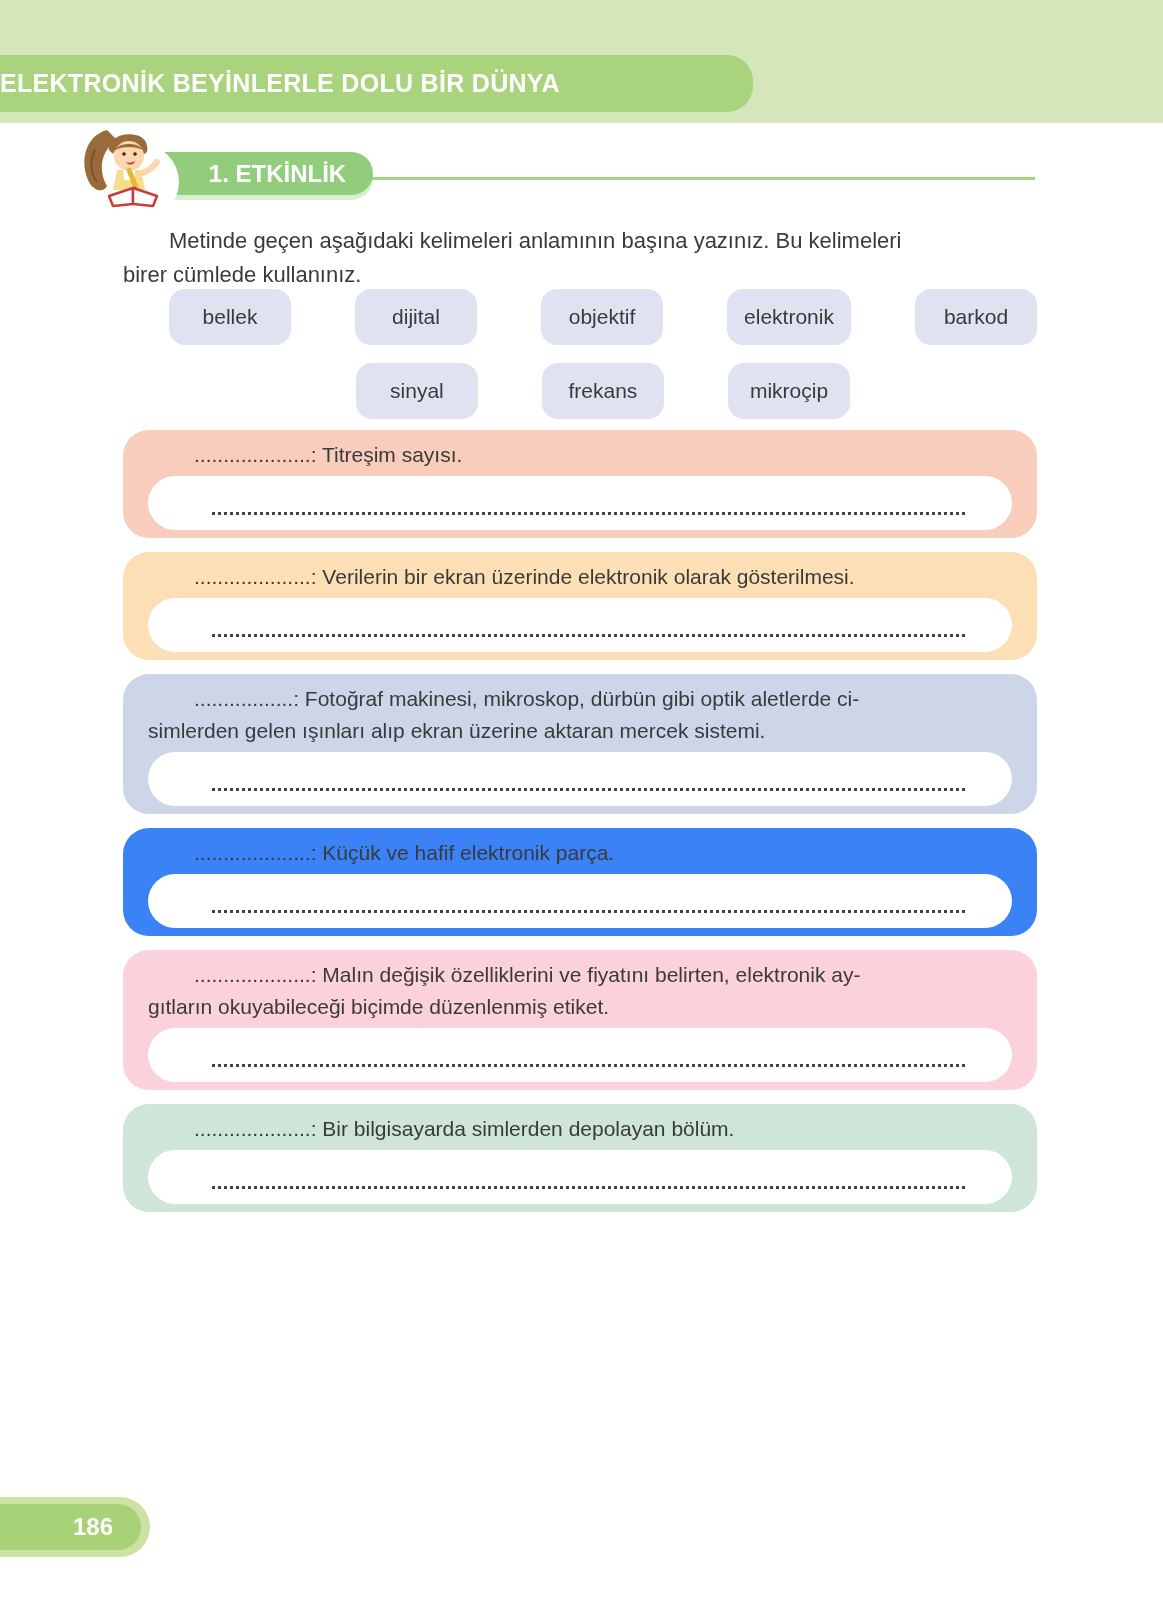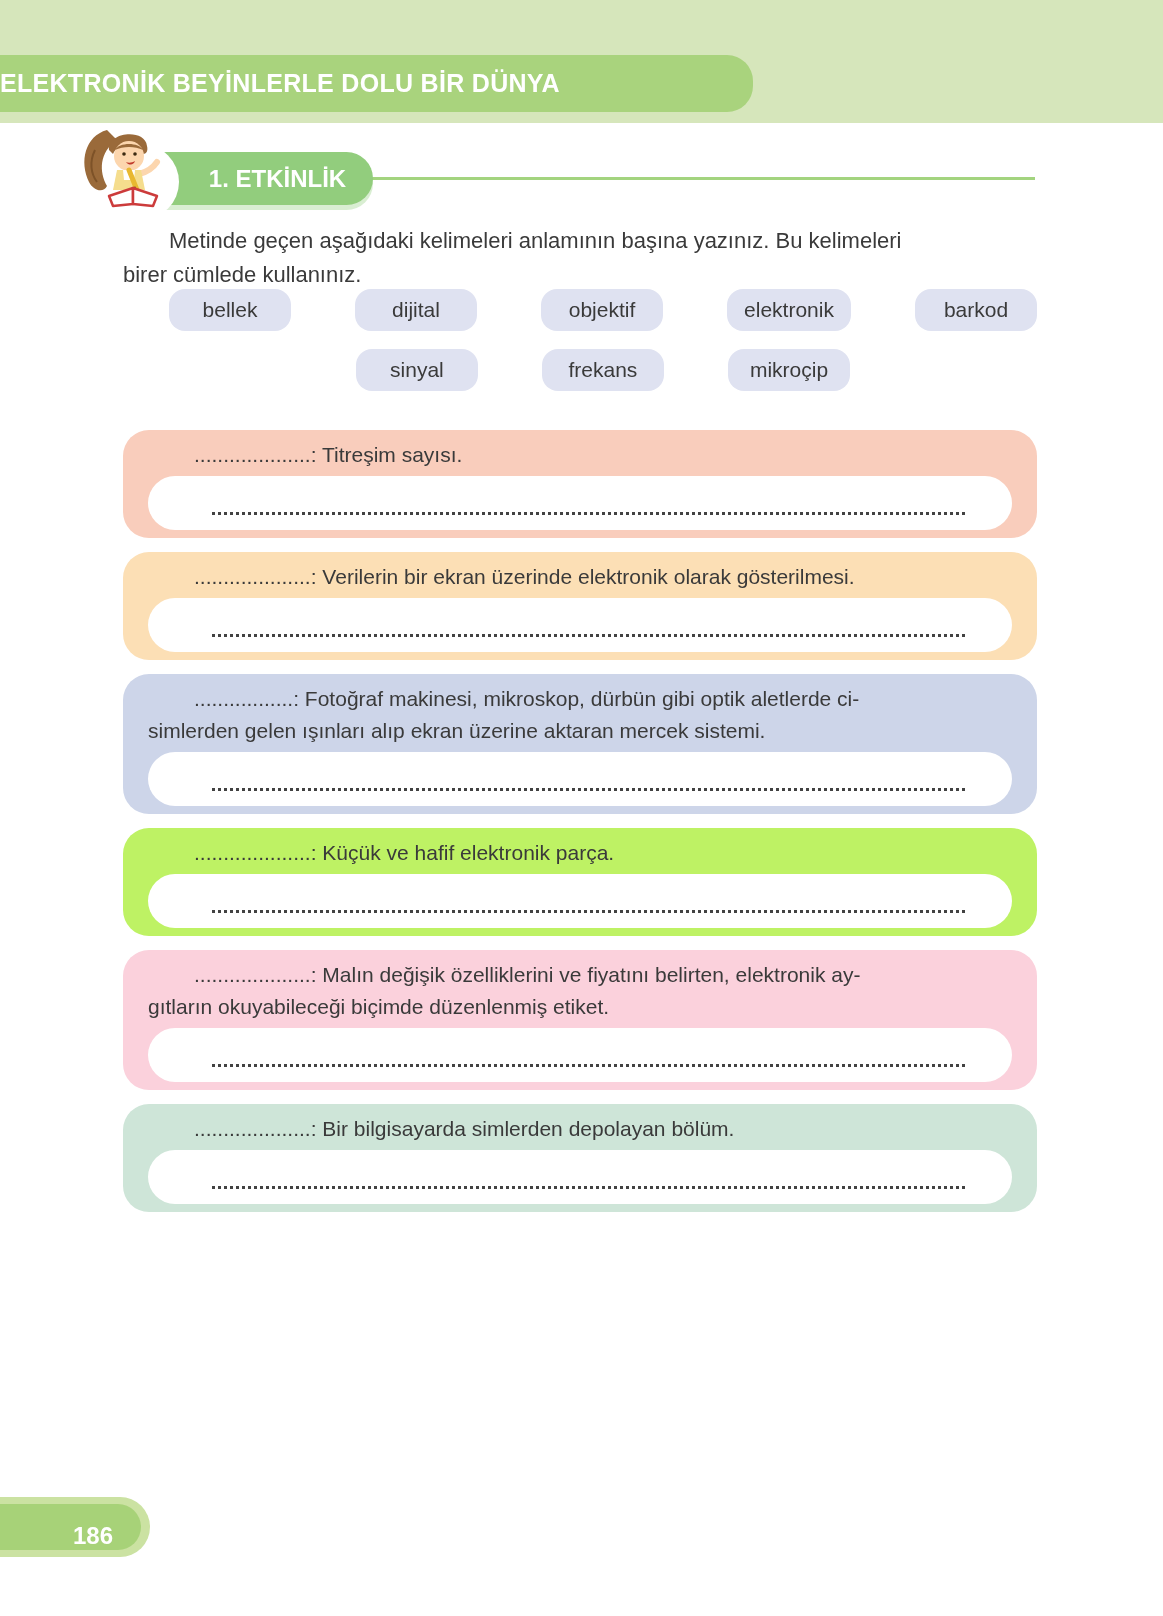--- a/index.html
+++ b/index.html
@@ -11,54 +11,54 @@
   .top-strip{position:absolute;left:0;top:0;width:1163px;height:123px;}
   .title-bar{
     position:absolute;left:0;top:55px;width:753px;height:57px;
     border-radius:0 26px 26px 0;display:flex;align-items:center;
   }
   .title-bar .banner-title{
     color:#ffffff;font-weight:bold;font-size:25px;letter-spacing:0.3px;white-space:nowrap;
   }
   
   .badge-pill{
-    position:absolute;left:140px;top:152px;width:233px;height:53px;border-radius:27px;
+    position:absolute;left:140px;top:152px;width:233px;height:43px;border-radius:27px;
     display:flex;align-items:center;justify-content:center;
     box-shadow:0 5px 0 rgba(146,205,125,0.35);
   }
   .badge-pill .badge-label{color:#ffffff;font-weight:bold;font-size:24px;padding-left:42px;white-space:nowrap;}
   .rule-line{position:absolute;left:372px;top:177px;width:663px;height:3px;}
   .mascot{position:absolute;left:73px;top:120px;width:110px;height:100px;}
   
   .instructions{position:absolute;left:123px;top:224px;width:900px;font-size:22px;line-height:34px;}
   .instructions .ln1{text-indent:46px;white-space:nowrap;}
   .instructions .ln2{white-space:nowrap;}
   
   .chips{position:absolute;left:123px;top:289px;width:914px;}
   .chip-row{display:flex;justify-content:center;gap:18px;}
   .chip-row.second{margin-top:18px;}
   .chip{
-    background:#dfe2f1;border-radius:16px;height:42px;min-width:122px;
+    background:#dfe2f1;border-radius:16px;height:56px;min-width:122px;
     display:flex;align-items:center;justify-content:center;
     font-size:21px;color:#3a3a3a;padding:16px 22px;box-sizing:border-box;white-space:nowrap;margin-left:46px;
   }
   
   .boxes{position:absolute;left:123px;top:430px;width:914px;display:flex;flex-direction:column;gap:14px;}
   .def-box{border-radius:26px;padding:9px 25px 8px 25px;box-sizing:border-box;}
   .def-line{font-size:21px;line-height:32px;white-space:nowrap;}
   .def-line.first{text-indent:46px;}
   .answer-pill{position:relative;background:#ffffff;border-radius:28px;height:54px;margin-top:5px;}
   .answer-dots{position:absolute;left:64px;right:47px;top:36px;border-top:3px dotted #424242;}
   
   .page-pill-outer{
     position:absolute;left:0;top:1497px;width:150px;height:60px;border-radius:0 30px 30px 0;
   }
   .page-pill-inner{
     position:absolute;left:0;top:7px;width:141px;height:46px;border-radius:0 23px 23px 0;
-    display:flex;align-items:flex-end;justify-content:flex-end;
+    display:flex;align-items:center;justify-content:flex-end;
   }
   .page-pill-inner .page-num{color:#ffffff;font-weight:bold;font-size:24px;padding-right:28px;}
 </style>
 </head>
 <body>
 
 <div class="page">
 
   <div class="top-strip" style="background: rgb(214, 230, 187);"></div>
   <div class="title-bar" style="background: rgb(169, 211, 125);">
@@ -136,21 +136,21 @@
     </div>
 
     <div class="def-box" style="background: rgb(205, 213, 233);">
       <div class="def-line first">.................: Fotoğraf makinesi, mikroskop, dürbün gibi optik aletlerde ci-</div>
       <div class="def-line">simlerden gelen ışınları alıp ekran üzerine aktaran mercek sistemi.</div>
       <div class="answer-pill">
         <div class="answer-dots"></div>
       </div>
     </div>
 
-    <div class="def-box" style="background: #bef264;">
+    <div class="def-box" style="background: #3b82f6;">
       <div class="def-line first">....................: Küçük ve hafif elektronik parça.</div>
       <div class="answer-pill">
         <div class="answer-dots"></div>
       </div>
     </div>
 
     <div class="def-box" style="background: rgb(251, 209, 220);">
       <div class="def-line first">....................: Malın değişik özelliklerini ve fiyatını belirten, elektronik ay-</div>
       <div class="def-line">gıtların okuyabileceği biçimde düzenlenmiş etiket.</div>
       <div class="answer-pill">

